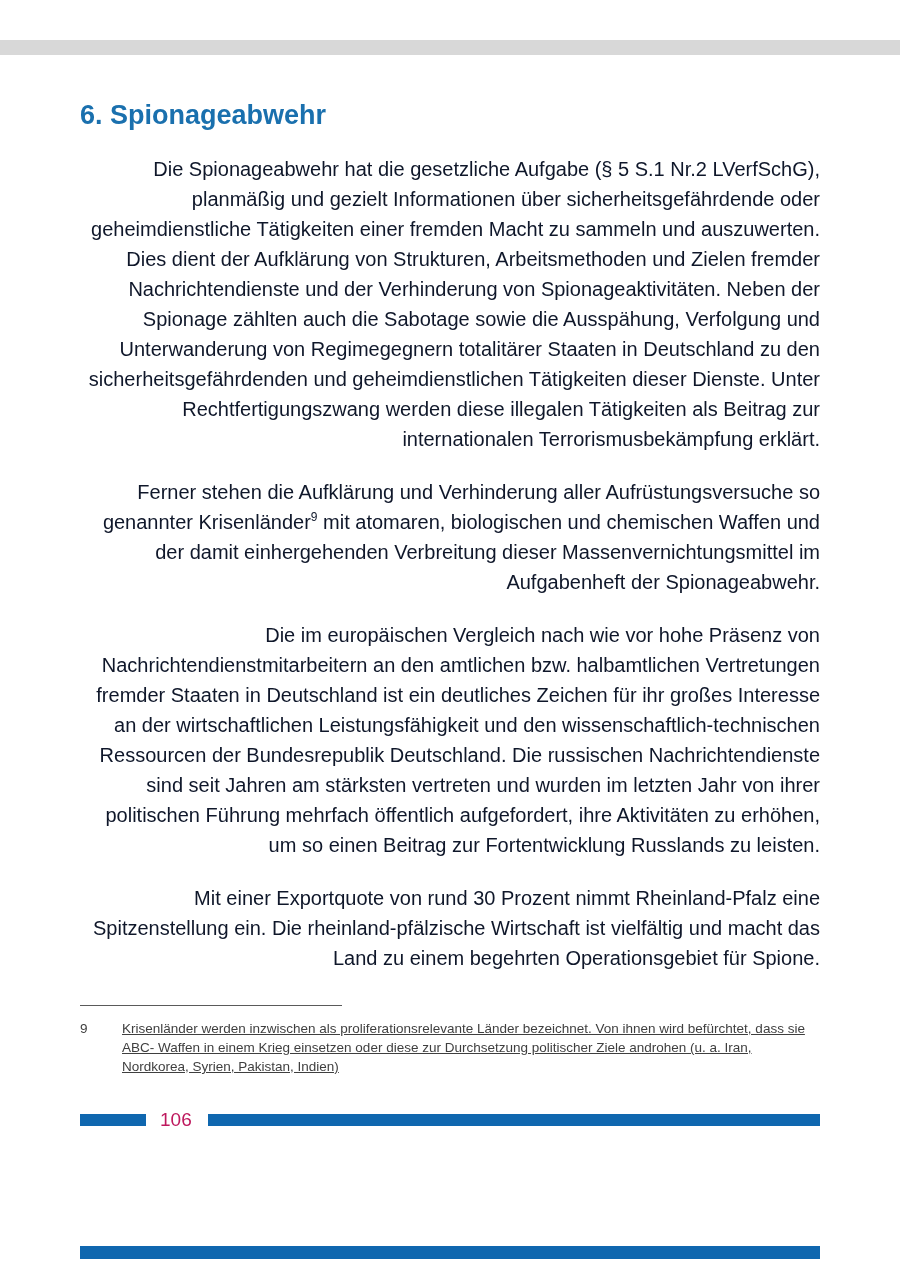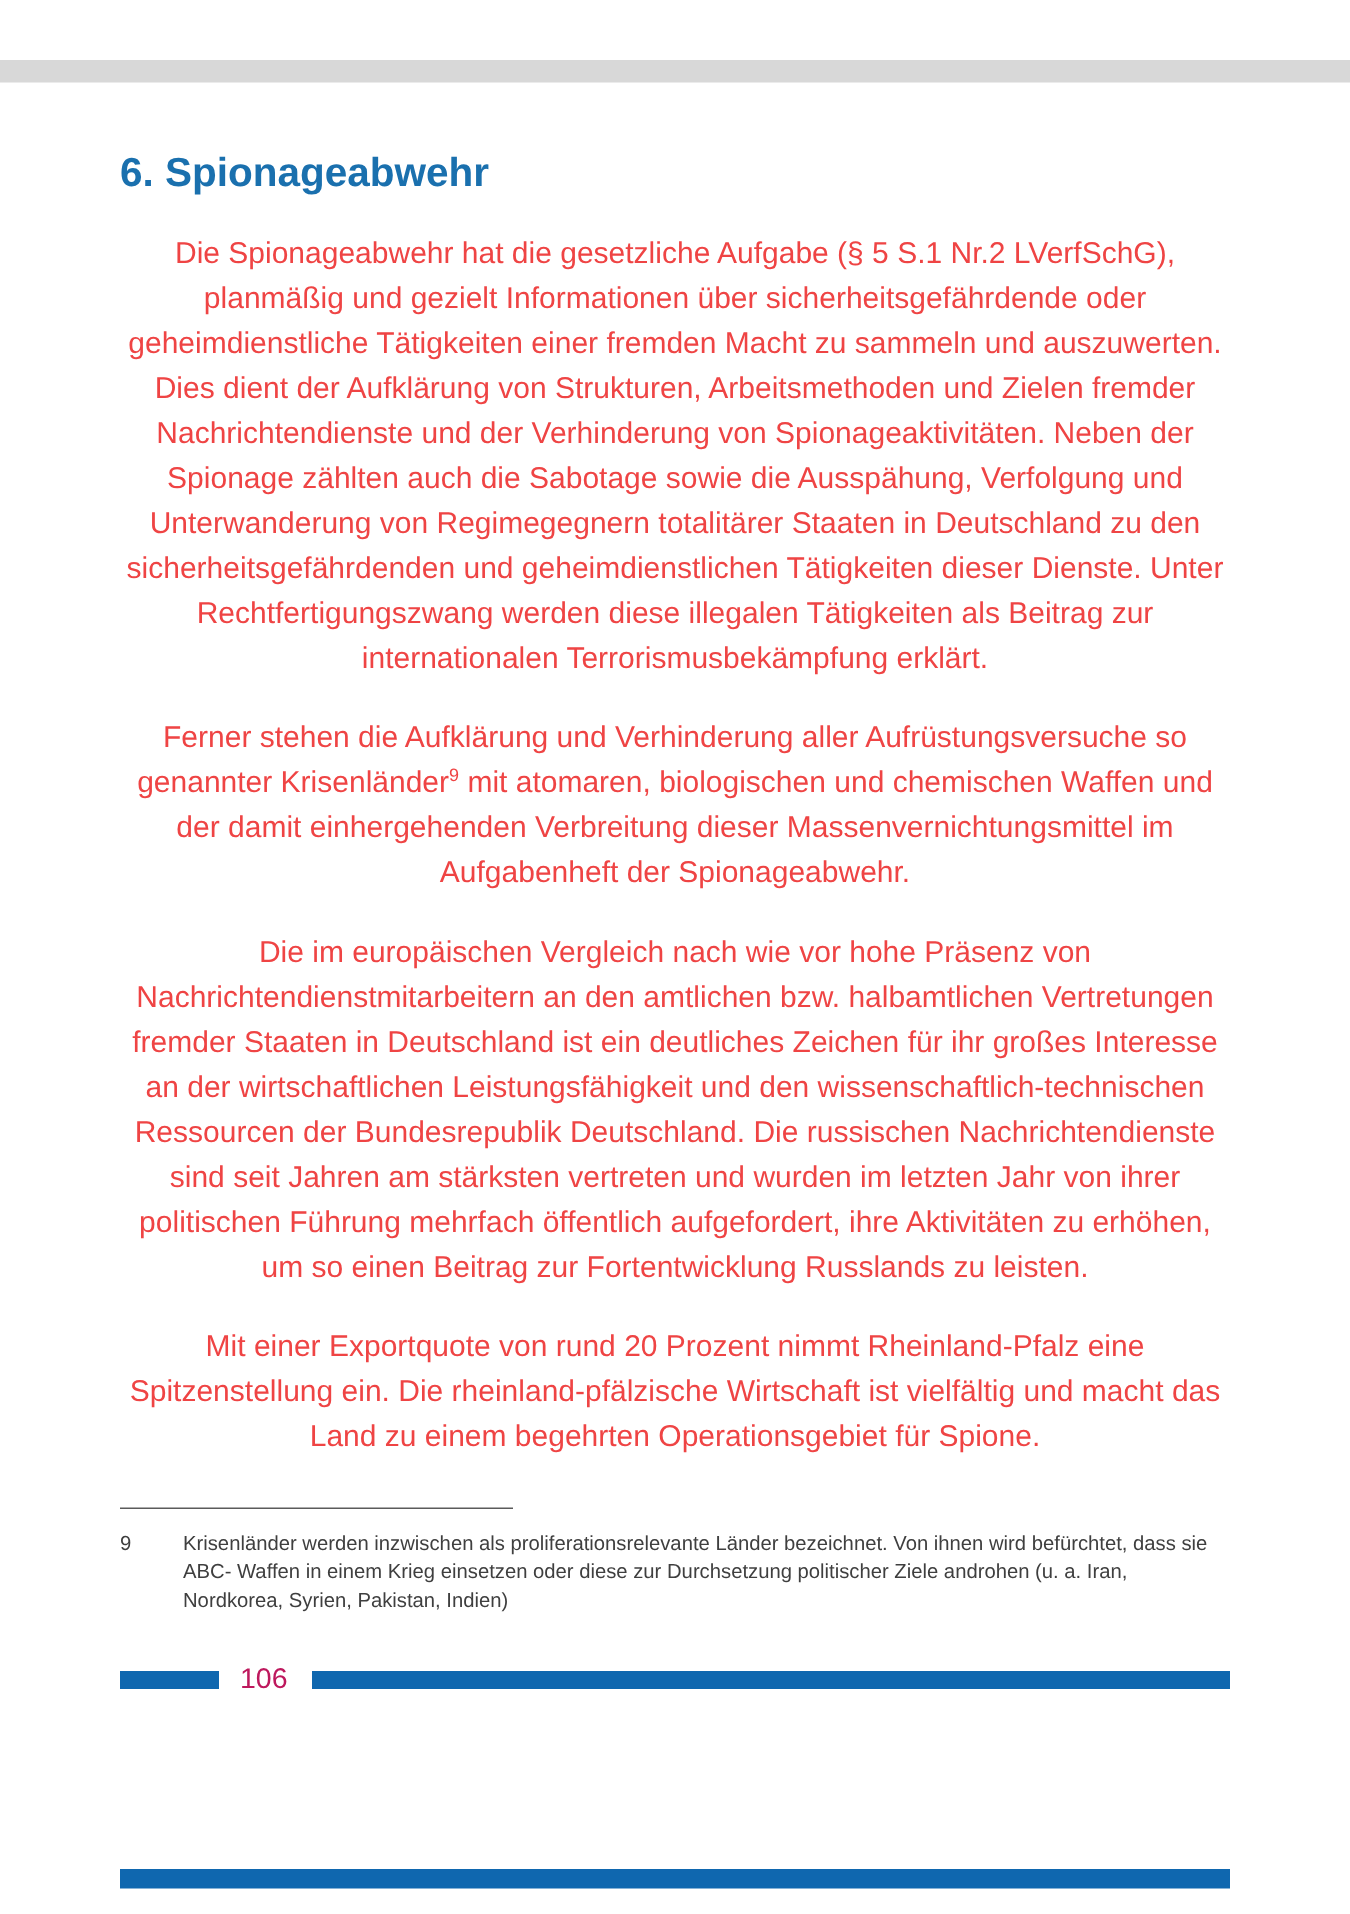--- a/index.html
+++ b/index.html
@@ -37,22 +37,22 @@
     margin: 34px 0 0 0;
     font-size: 21.5px;
     line-height: 26px;
     font-weight: bold;
     color: #2b2b2b;
   }
   p.body-paragraph {
     margin: 23px 0 0 0;
     font-size: 20px;
     line-height: 30px;
-    color: #ef4444;
-    text-align: center;
+    color: #0f172a;
+    text-align: right;
   }
   p.body-paragraph sup {
     font-size: 12px;
     line-height: 0;
   }
   .footnote-sep {
     margin-top: 32px;
     width: 262px;
     height: 0;
     border-top: 1px solid #5a5a5a;
@@ -63,20 +63,21 @@
     font-size: 13.5px;
     line-height: 19px;
     color: #3f3f3f;
   }
   .footnote-number {
     width: 42px;
     flex-shrink: 0;
   }
   .footnote-text {
     flex: 1;
+    text-decoration: underline;
   }
   .pagenum-row {
     display: flex;
     align-items: center;
     margin-top: 32px;
   }
   .bar {
     height: 12px;
     background: #0f67af;
   }
@@ -112,21 +113,21 @@
 
     <h1 class="section-heading">6. Spionageabwehr</h1>
 
 
     <p class="body-paragraph">Die Spionageabwehr hat die gesetzliche Aufgabe (§ 5 S.1 Nr.2 LVerfSchG), planmäßig und gezielt Informationen über sicherheitsgefährdende oder geheimdienstliche Tätigkeiten einer fremden Macht zu sammeln und auszuwerten. Dies dient der Aufklärung von Strukturen, Arbeitsmethoden und Zielen fremder Nachrichtendienste und der Verhinderung von Spionageaktivitäten. Neben der Spionage zählten auch die Sabotage sowie die Ausspähung, Verfolgung und Unterwanderung von Regimegegnern totalitärer Staaten in Deutschland zu den sicherheitsgefährdenden und geheimdienstlichen Tätigkeiten dieser Dienste. Unter Rechtfertigungszwang werden diese illegalen Tätigkeiten als Beitrag zur internationalen Terrorismusbekämpfung erklärt.</p>
 
     <p class="body-paragraph"><span>Ferner stehen die Aufklärung und Verhinderung aller Aufrüstungsversuche so genannter Krisenländer</span><sup>9</sup><span> mit atomaren, biologischen und chemischen Waffen und der damit einhergehenden Verbreitung dieser Massenvernichtungsmittel im Aufgabenheft der Spionageabwehr.</span></p>
 
     <p class="body-paragraph">Die im europäischen Vergleich nach wie vor hohe Präsenz von Nachrichtendienstmitarbeitern an den amtlichen bzw. halbamtlichen Vertretungen fremder Staaten in Deutschland ist ein deutliches Zeichen für ihr großes Interesse an der wirtschaftlichen Leistungsfähigkeit und den wissenschaftlich-technischen Ressourcen der Bundesrepublik Deutschland. Die russischen Nachrichtendienste sind seit Jahren am stärksten vertreten und wurden im letzten Jahr von ihrer politischen Führung mehrfach öffentlich aufgefordert, ihre Aktivitäten zu erhöhen, um so einen Beitrag zur Fortentwicklung Russlands zu leisten.</p>
 
-    <p class="body-paragraph">Mit einer Exportquote von rund 20 Prozent nimmt Rheinland-Pfalz eine Spitzenstellung ein. Die rheinland-pfälzische Wirtschaft ist vielfältig und macht das Land zu einem begehrten Operationsgebiet für Spione.</p>
+    <p class="body-paragraph">Mit einer Exportquote von rund 30 Prozent nimmt Rheinland-Pfalz eine Spitzenstellung ein. Die rheinland-pfälzische Wirtschaft ist vielfältig und macht das Land zu einem begehrten Operationsgebiet für Spione.</p>
 
     <div class="footnote-sep"></div>
 
     <div class="footnote">
       <div class="footnote-number">9</div>
       <div class="footnote-text">Krisenländer werden inzwischen als proliferationsrelevante Länder bezeichnet. Von ihnen wird befürchtet, dass sie ABC- Waffen in einem Krieg einsetzen oder diese zur Durchsetzung politischer Ziele androhen (u. a. Iran, Nordkorea, Syrien, Pakistan, Indien)</div>
     </div>
 
     <div class="pagenum-row">
       <div class="bar bar-short"></div>

